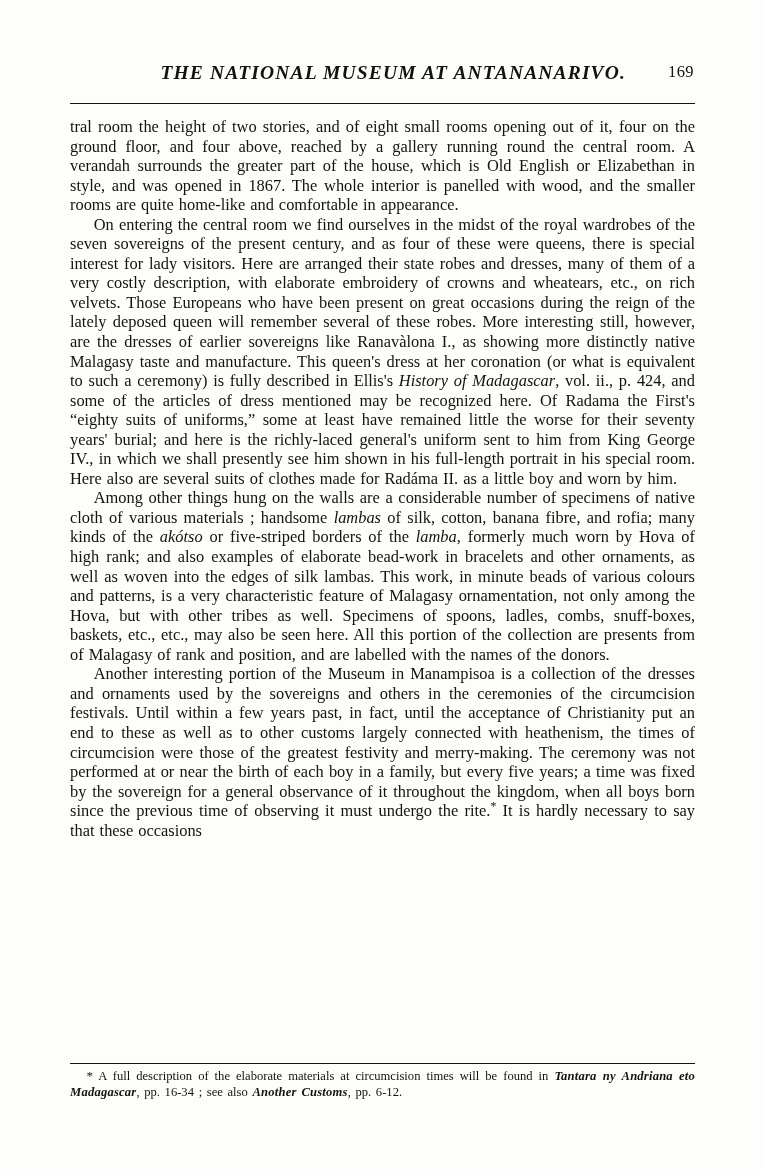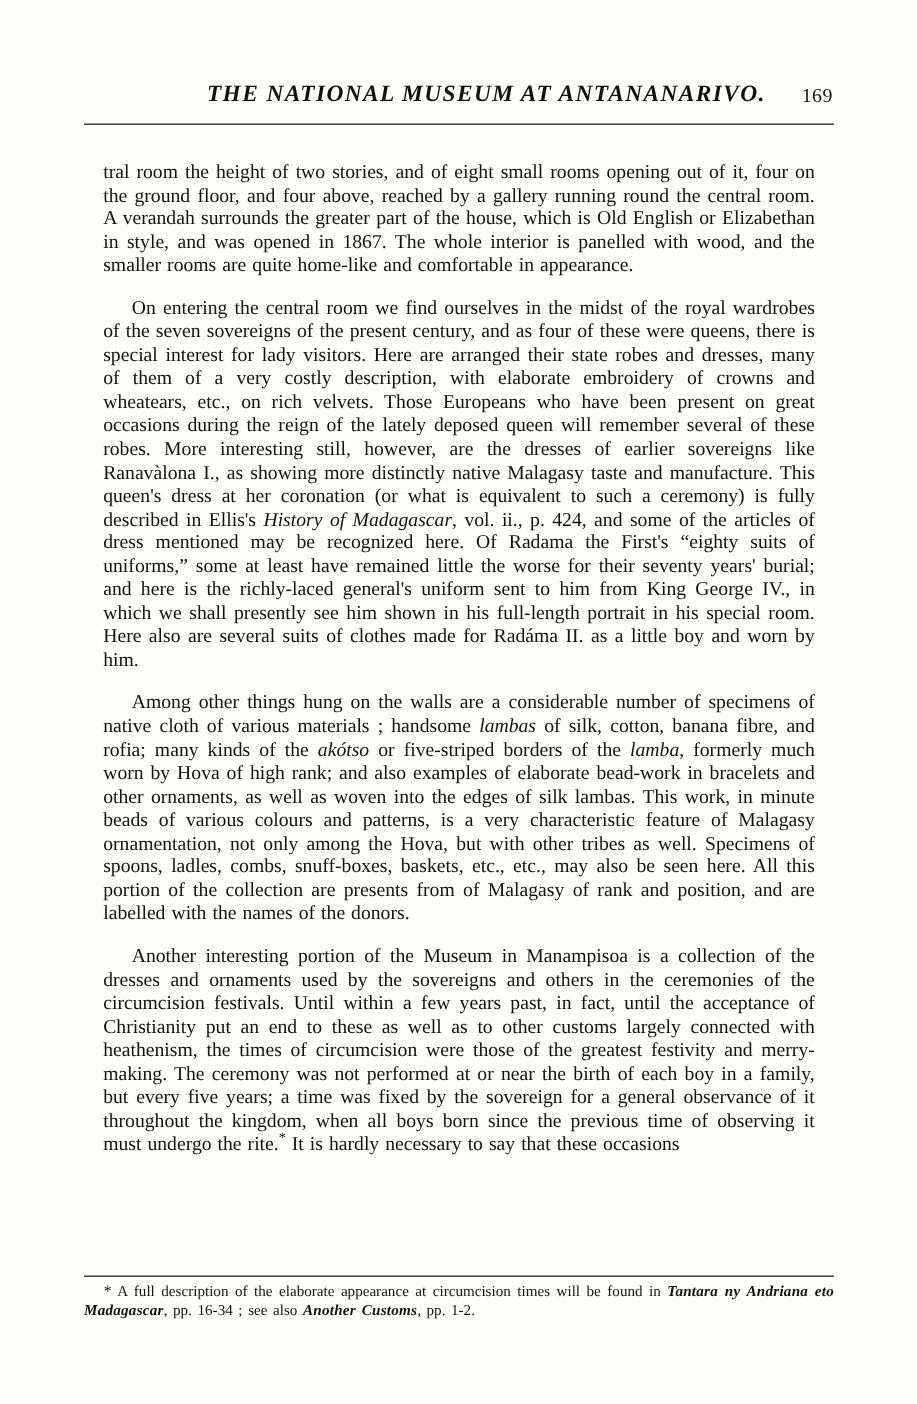--- a/index.html
+++ b/index.html
@@ -18,35 +18,35 @@
   }
 
   
   .running-head {
     position: absolute;
     left: 70px;
     top: 62px;
     width: 624px;
     height: 28px;
     display: flex;
-    align-items: flex-end;
+    align-items: flex-start;
     justify-content: flex-end;
   }
   .head-title {
     font-style: italic;
     font-weight: 700;
     font-size: 19.5px;
     letter-spacing: 1.15px;
     white-space: nowrap;
     color: #14120e;
   }
   .head-folio {
     font-size: 16.5px;
     letter-spacing: 0.4px;
-    margin-left: 30px;
+    margin-left: 42px;
     color: #14120e;
   }
 
   .head-rule {
     position: absolute;
     left: 70px;
     top: 103px;
     width: 625px;
     height: 0;
     border-top: 1.7px solid #16140f;
@@ -58,21 +58,21 @@
     left: 70px;
     top: 117px;
     width: 625px;
     font-size: 16.4px;
     line-height: 19.55px;
     text-align: justify;
     text-justify: inter-word;
     color: #14120e;
   }
   .body-block p {
-    margin: 16px;
+    margin: 0;
     text-indent: 1.45em;
     word-spacing: 0.055em;
     -webkit-hyphens: none;
     hyphens: none;
   }
   .body-block p.first {
     text-indent: 0;
   }
   .body-block i, .body-block em {
   }
@@ -135,16 +135,16 @@
 
     <p><span>Among other things hung on the walls are a considerable number of specimens of native cloth of various materials ; handsome </span><i>lambas</i><span> of silk, cotton, banana fibre, and rofia; many kinds of the </span><i>akótso</i><span> or five-striped borders of the </span><i>lamba</i><span>, formerly much worn by Hova of high rank; and also examples of elaborate bead-work in bracelets and other ornaments, as well as woven into the edges of silk lambas. This work, in minute beads of various colours and patterns, is a very characteristic feature of Malagasy ornamentation, not only among the Hova, but with other tribes as well. Specimens of spoons, ladles, combs, snuff-boxes, baskets, etc., etc., may also be seen here. All this portion of the collection are presents from of Malagasy of rank and position, and are labelled with the names of the donors.</span></p>
 
     <p><span>Another interesting portion of the Museum in Manampisoa is a collection of the dresses and ornaments used by the sovereigns and others in the ceremonies of the circumcision festivals. Until within a few years past, in fact, until the acceptance of Christianity put an end to these as well as to other customs largely connected with heathenism, the times of circumcision were those of the greatest festivity and merry-making. The ceremony was not performed at or near the birth of each boy in a family, but every five years; a time was fixed by the sovereign for a general observance of it throughout the kingdom, when all boys born since the previous time of observing it must undergo the rite.</span><span class="fn-ref">*</span><span> It is hardly necessary to say that these occasions</span></p>
 
   </div>
 
   <div class="footnote-rule"></div>
 
   <div class="footnote">
-    <p><span class="star">*</span><span> A full description of the elaborate appearance at circumcision times will be found in </span><i>Tantara ny Andriana eto Madagascar</i><span>, pp. 16-34 ; see also </span><i>Another Customs</i><span>, pp. 1-2.</span></p>
+    <p><span class="star">*</span><span> A full description of the elaborate materials at circumcision times will be found in </span><i>Tantara ny Andriana eto Madagascar</i><span>, pp. 16-34 ; see also </span><i>Another Customs</i><span>, pp. 6-12.</span></p>
   </div>
 
 </div>
 
 </body></html>

